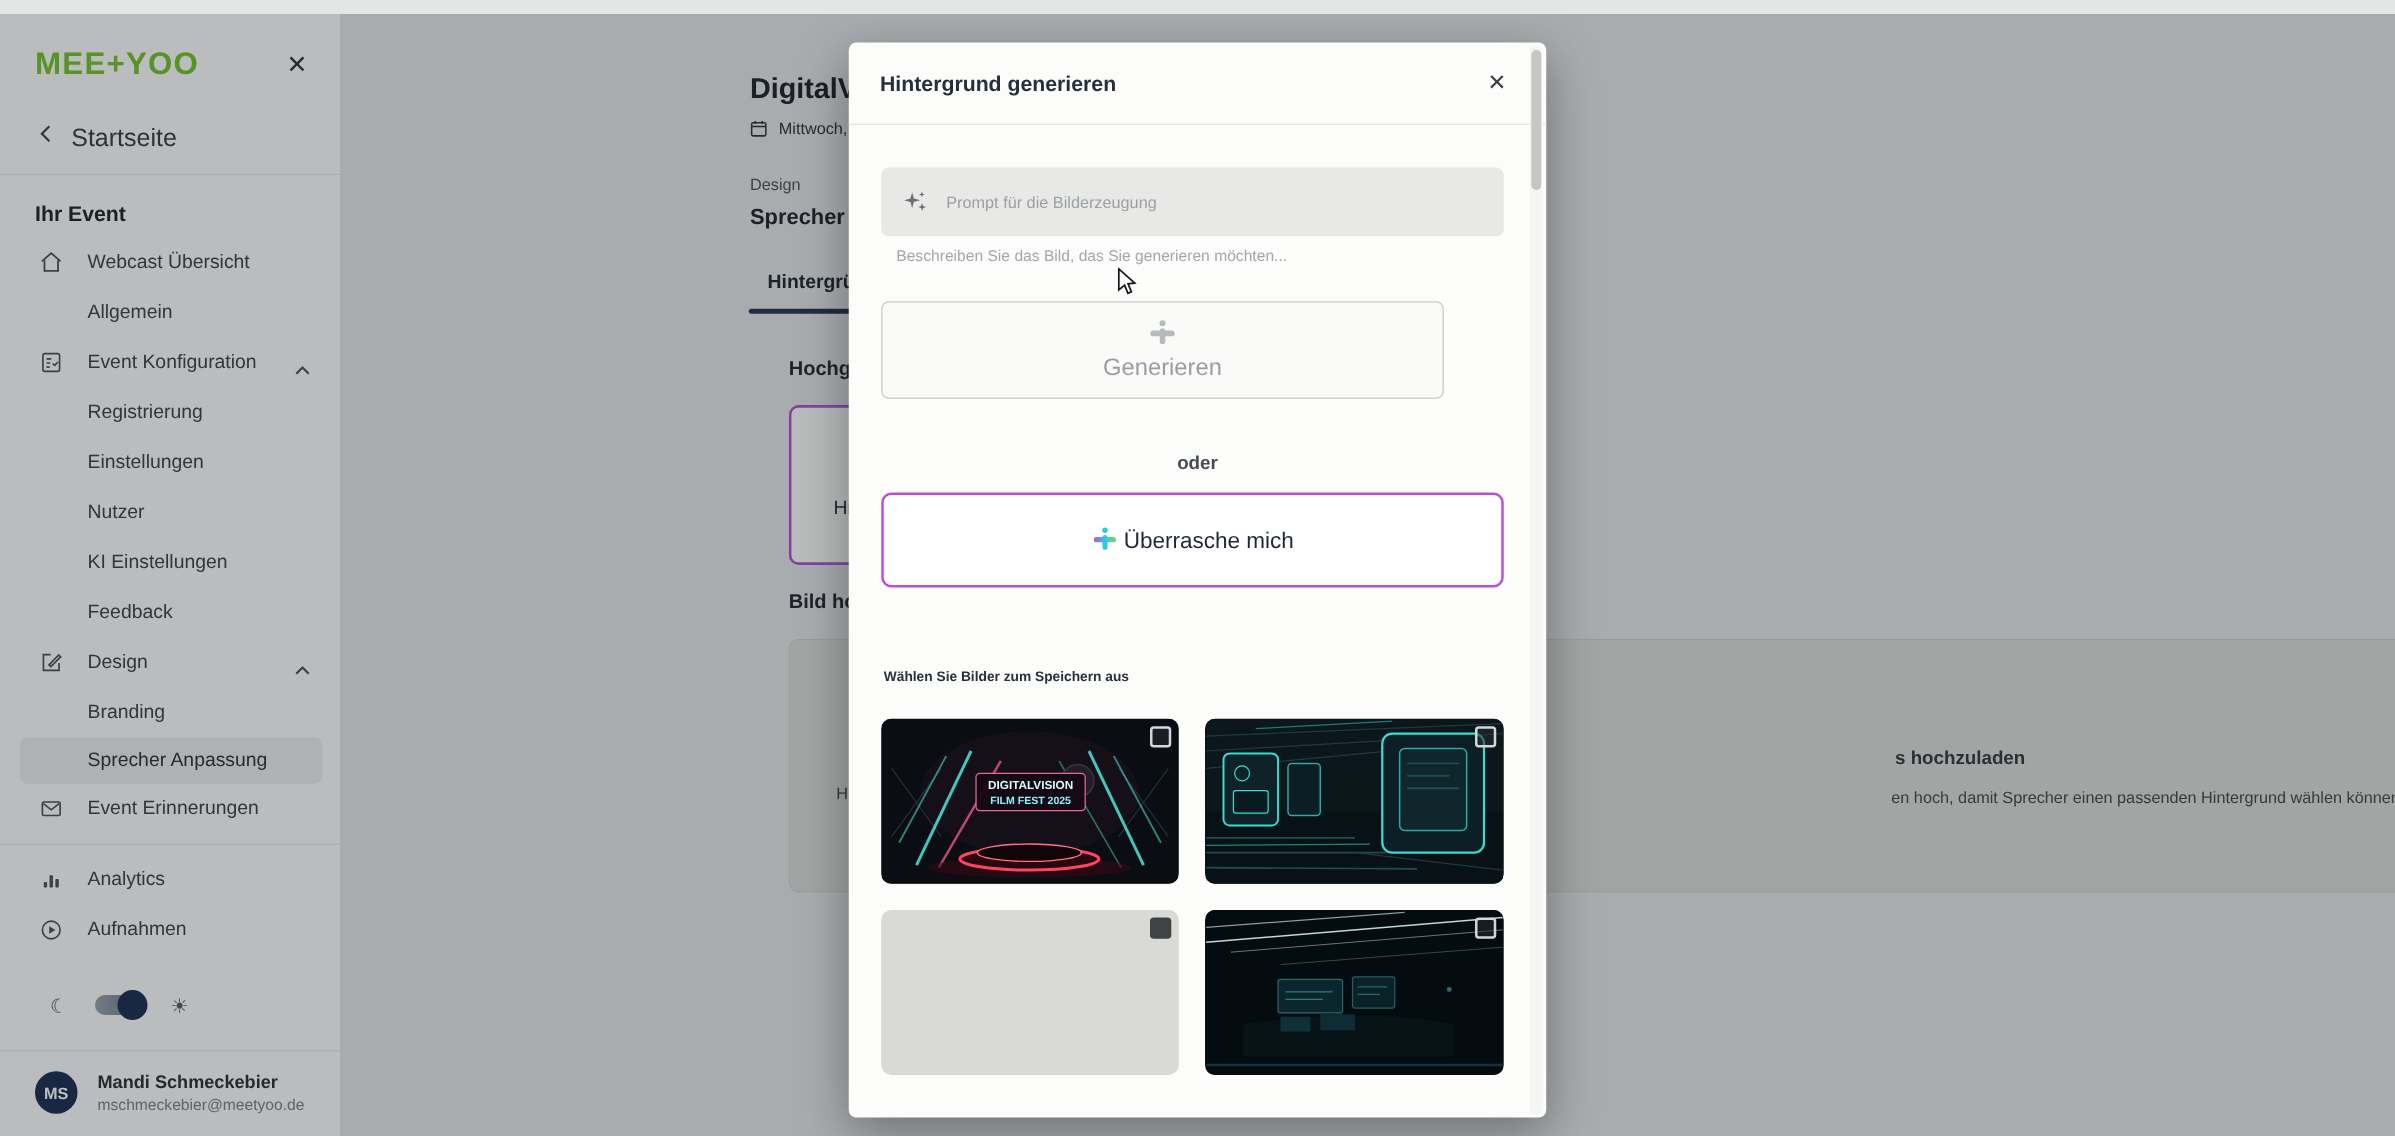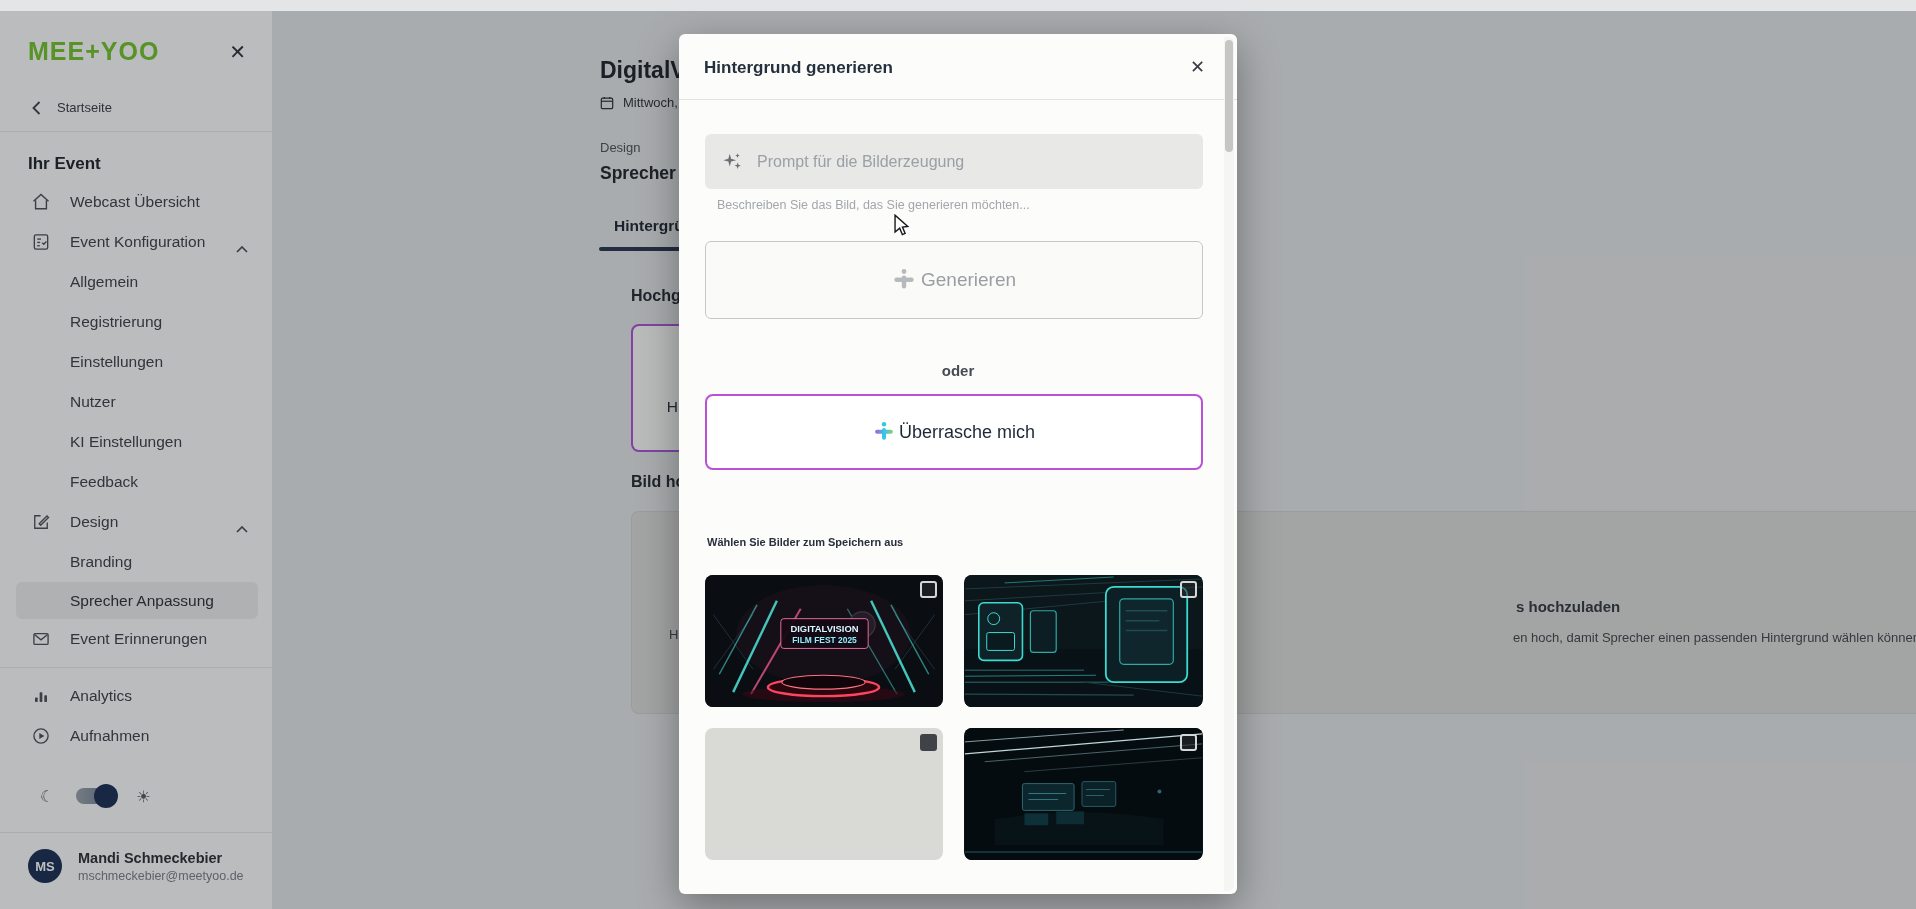--- a/index.html
+++ b/index.html
@@ -5,21 +5,21 @@
   * { margin:0; padding:0; box-sizing:border-box; }
   html,body { width:1916px; height:909px; overflow:hidden; }
   body { font-family:"Liberation Sans","DejaVu Sans",sans-serif; background:#e3e5e6; }
   .stage { position:relative; width:1916px; height:909px; overflow:hidden; background:#fef9c3;margin-top:11px; }
 
   
   .sidebar { position:absolute; left:0; top:0; width:272px; height:909px; background:#fbfbfb; z-index:10; }
   .sb-top { display:flex; justify-content:space-between; align-items:center; padding:26px 26px 0 28px; }
   .logo { font-size:25px; font-weight:bold; letter-spacing:1px; color:#72c32c; }
   .sb-close { font-size:20px; color:#2f353c; cursor:pointer; line-height:1; }
-  .back-row { display:flex; align-items:flex-end; gap:16px; margin:34px 0 0 32px; font-size:13px; color:#383e45; cursor:pointer; }
+  .back-row { display:flex; align-items:flex-start; gap:16px; margin:34px 0 0 32px; font-size:20px; color:#383e45; cursor:pointer; }
   .sb-div { border:none; border-top:1px solid #e6e6e6; margin-top:16px; }
   .section-title { margin:22px 0 8px 28px; font-size:17px; font-weight:bold; color:#22272e; }
   .nav { margin-top:6px; }
   .nav-item { position:relative; height:40px; display:flex; align-items:center; padding-left:30px; gap:18px; font-size:15.5px; color:#3e444b; cursor:pointer; }
   .nav-item .ic { width:22px; height:22px; flex:0 0 22px; display:flex; align-items:center; justify-content:center; }
   .nav-item.sub { padding-left:70px; }
   .nav-item.active { background:#ececec; border-radius:6px; margin:0 14px 0 16px; padding-left:54px; height:37px; color:#2e343b; }
   .chev-up { position:absolute; right:24px; top:17px; }
   .nav-div { border:none; border-top:1px solid #e6e6e6; margin:8px 0; }
   .theme-row { display:flex; align-items:center; margin:20px 0 0 40px; gap:22px; height:40px; }
@@ -53,25 +53,25 @@
 
   
   .overlay { position:absolute; inset:0; background:rgba(15,18,23,0.27); z-index:40; }
   .modal { position:absolute; left:679px; top:23px; width:558px; height:860px; background:#fcfcfb; border-radius:6px; box-shadow:0 12px 40px rgba(0,0,0,0.35); z-index:50; }
   .m-header { position:relative; height:66px; border-bottom:1px solid #e2e2e0; }
   .m-title { position:absolute; left:25px; top:24px; font-size:17px; font-weight:bold; color:#25303f; }
   .m-close { position:absolute; right:32px; top:22px; font-size:18px; color:#3a3f46; cursor:pointer; }
   .m-scroll { position:absolute; top:3px; right:3px; bottom:3px; width:10px; background:#f5f5f3; border-radius:0 5px 5px 0; }
   .m-thumbbar { position:absolute; top:3px; left:1px; width:8px; height:112px; background:#c6c6c4; border-radius:4px; cursor:pointer; }
   .prompt-box { position:absolute; left:26px; top:100px; width:498px; height:55px; background:#e8e8e6; border-radius:6px; display:flex; align-items:center; gap:14px; padding:0 16px; }
-  .prompt-input { flex:1; border:none; background:transparent; outline:none; font-size:16px; color:#3a4046; font-family:inherit; }
+  .prompt-input { flex:1; border:none; background:transparent; outline:none; font-size:13px; color:#3a4046; font-family:inherit; }
   .prompt-input::placeholder { color:#9aa0a5; }
   .prompt-helper { position:absolute; left:38px; top:164px; font-size:12.5px; color:#a3a7ab; }
   .cursor { position:absolute; left:213px; top:180px; z-index:5; }
-  .gen-box { position:absolute; left:26px; top:207px; width:498px; height:78px; background:#fafaf8; border:1.5px solid #c7c7c3; border-radius:6px; display:flex; flex-direction:row; align-items:center; justify-content:center; gap:5px; cursor:pointer; }
+  .gen-box { position:absolute; left:26px; top:207px; width:450px; height:78px; background:#fafaf8; border:1.5px solid #c7c7c3; border-radius:6px; display:flex; flex-direction:column; align-items:center; justify-content:center; gap:5px; cursor:pointer; }
   .gen-box-label { font-size:19px; color:#999ea4; }
   .or-text { position:absolute; left:0; top:328px; width:100%; text-align:center; font-size:15px; font-weight:bold; color:#454c54; }
   .surprise-box { position:absolute; left:26px; top:360px; width:498px; height:76px; background:#ffffff; border:2px solid #bb4fd8; border-radius:8px; display:flex; flex-direction:row; align-items:center; justify-content:center; gap:4px; cursor:pointer; }
   .surprise-label { font-size:18px; color:#1f2838; }
   .ai-note { position:absolute; left:26px; top:445px; width:478px; font-size:13.5px; line-height:1.55; color:#8f959b; }
   .select-h { position:absolute; left:28px; top:502px; font-size:11px; font-weight:bold; color:#28303d; }
   .thumb { position:absolute; width:238px; height:132px; border-radius:8px; overflow:hidden; cursor:pointer; background:#101418; }
   .thumb svg { display:block; width:100%; height:100%; }
   .t1 { left:26px; top:541px; }
   .t2 { left:285px; top:541px; width:239px; }
@@ -102,38 +102,38 @@
     <nav class="nav">
       <div class="nav-item">
         <span class="ic">
             <svg width="20" height="20" viewBox="0 0 24 24" fill="none" stroke="#4a5157" stroke-width="1.7">
               <path d="M3 11 L12 3 L21 11"></path>
               <path d="M5.5 9.8 V20 H18.5 V9.8"></path>
             </svg>
           </span>
         <span>Webcast Übersicht</span>
       </div>
+      <div class="nav-item sub">
+          <span>Allgemein</span>
+        </div>
       <div class="nav-item">
         <span class="ic">
             <svg width="20" height="20" viewBox="0 0 24 24" fill="none" stroke="#4a5157" stroke-width="1.6">
               <rect x="4" y="3.5" width="16" height="17" rx="2"></rect>
               <path d="M7.5 8.5 H12"></path>
               <path d="M7.5 12.5 H11"></path>
               <path d="M7.5 16.5 H10.5"></path>
               <path d="M13.5 13 l1.8 1.8 L18.5 11.5"></path>
             </svg>
           </span>
         <span>Event Konfiguration</span>
         <span class="chev-up"><svg width="12" height="7" viewBox="0 0 12 7">
               <path d="M1 6 L6 1 L11 6" stroke="#4a5157" stroke-width="1.7" fill="none"></path>
             </svg></span>
       </div>
-      <div class="nav-item sub">
-          <span>Allgemein</span>
-        </div>
       <div class="nav-item sub">
           <span>Registrierung</span>
         </div>
       <div class="nav-item sub">
           <span>Einstellungen</span>
         </div>
       <div class="nav-item sub">
           <span>Nutzer</span>
         </div>
       <div class="nav-item sub">

